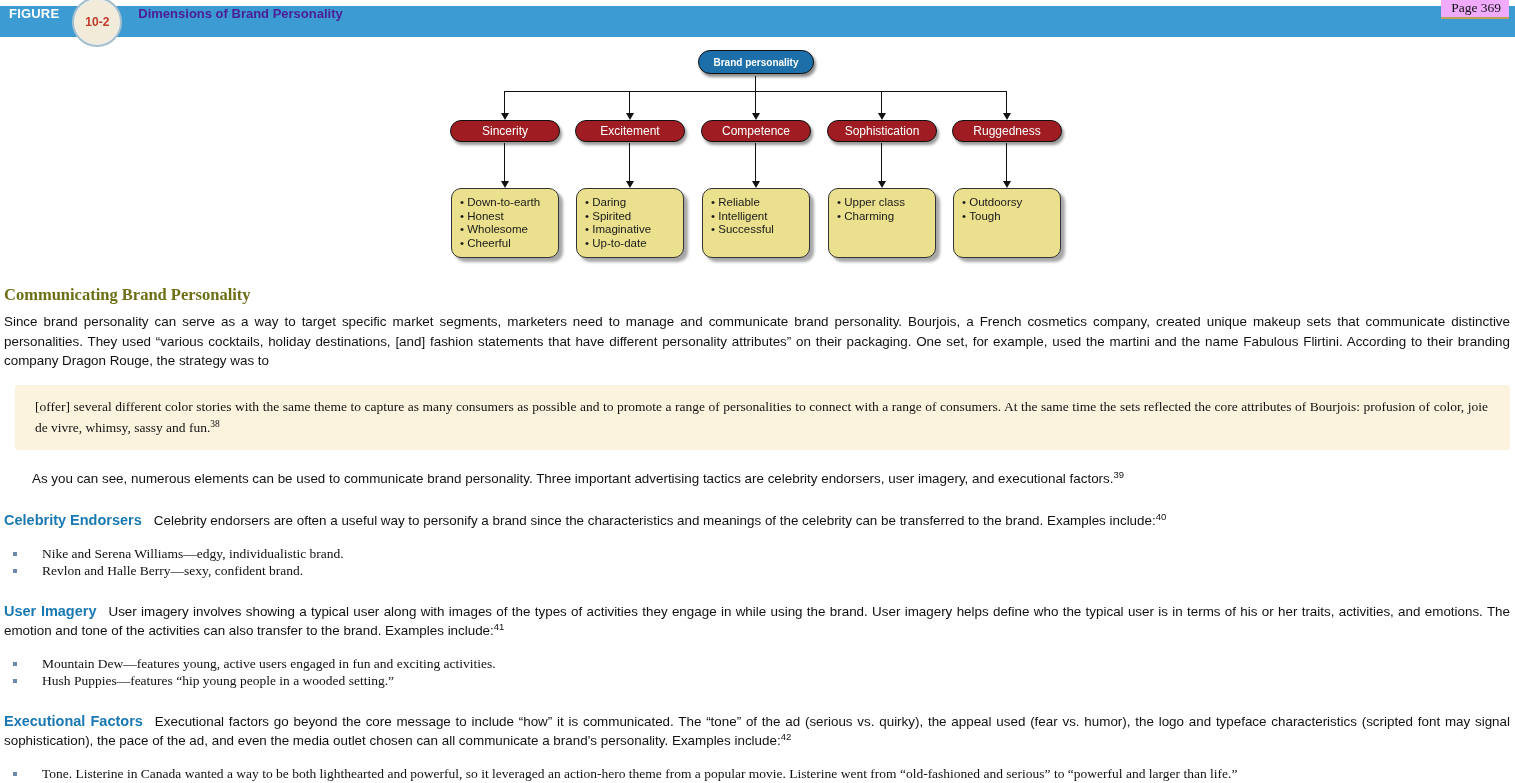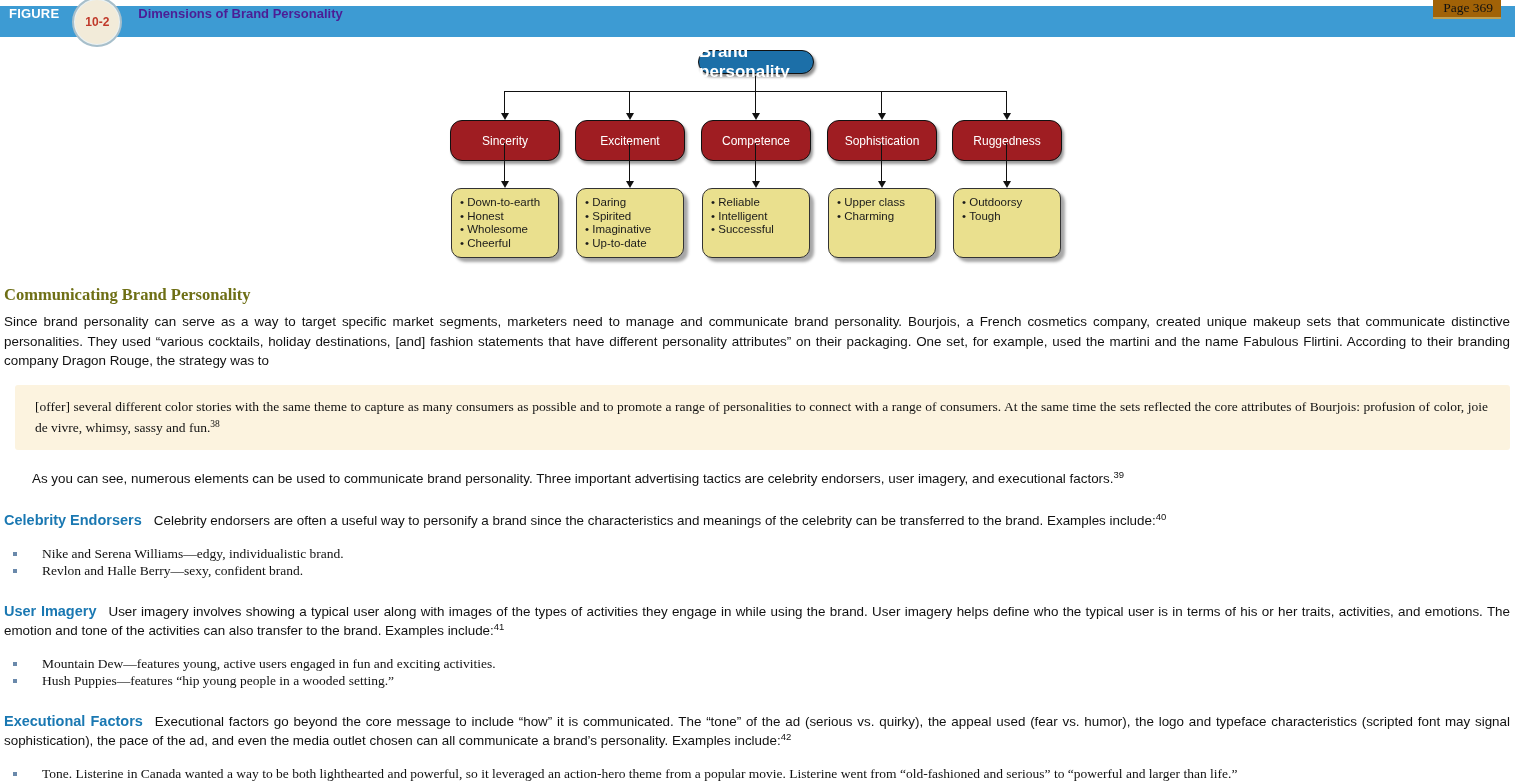--- a/index.html
+++ b/index.html
@@ -8,37 +8,37 @@
   sup{font-size:9.5px;line-height:0;vertical-align:super;}
 
   
   .figure-bar{margin-top:6px;height:31px;background:var(--header-blue,#3D9BD3);display:flex;position:relative;}
   .fig-label{color:#fff;font-weight:bold;font-size:13px;margin-left:9px;letter-spacing:.2px;}
   .fig-badge{position:relative;width:46px;height:46px;margin:-9px 16px -9px 13px;background:var(--badge-cream,#F2EBD9);
     border:2px solid #A7BFCB;border-radius:50%;display:flex;align-items:center;justify-content:center;z-index:2;
     box-shadow:0 0 0 1px #e8f2f7 inset;}
   .fig-num{color:var(--figure-number-red,#C03A2B);font-weight:bold;font-size:12px;}
   .fig-title{color:#4c1d95;font-weight:bold;font-size:13px;}
-  .page-label{position:absolute;top:0;right:14px;z-index:3;background:#a16207;padding:0 8px 1px 10px;
+  .page-label{position:absolute;top:0;right:6px;z-index:3;background:#f0abfc;padding:0 8px 1px 10px;
     font-family:"Liberation Serif",serif;font-size:13.5px;color:#111;border-bottom:2px solid var(--page-underline-gold,#BFA054);}
 
   
   .diagram{position:relative;height:228px;margin-top:8px;}
   .root-pill{position:absolute;left:698px;top:5px;width:116px;height:24px;background:var(--root-node-blue,#1C6FA8);
-    border:1.5px solid #111;border-radius:13px;color:#fff;font-weight:bold;font-size:17px;
+    border:1.5px solid #111;border-radius:13px;color:#fff;font-weight:bold;font-size:10px;
     display:flex;align-items:center;justify-content:center;box-shadow:2px 3px 3px rgba(0,0,0,.45);box-sizing:border-box;}
   .vline{position:absolute;width:1px;background:#111;}
   .hline{position:absolute;left:504px;top:46px;width:503px;height:1px;background:#111;}
   .root-line{left:755px;top:31px;height:15px;}
   .arrow{position:absolute;width:0;height:0;border-left:4px solid transparent;border-right:4px solid transparent;border-top:7px solid #111;}
   .vline-upper{top:46px;height:22px;}
   .arrow-upper{top:68px;}
   .vline-lower{top:98px;height:38px;}
   .arrow-lower{top:136px;}
-  .dim-pill{position:absolute;top:75px;width:110px;height:41px;background:var(--dimension-red,#9F1D22);
+  .dim-pill{position:absolute;top:75px;width:110px;height:22px;background:var(--dimension-red,#9F1D22);
     border:1.5px solid #111;border-radius:12px;color:#fff;font-size:12px;display:flex;align-items:center;justify-content:center;
     box-shadow:2px 3px 3px rgba(0,0,0,.4);box-sizing:border-box;}
   .trait-box{position:absolute;top:143px;width:108px;height:70px;background:var(--trait-yellow,#EAE08E);
     border:1.5px solid #333;border-radius:10px;box-shadow:4px 4px 3px rgba(0,0,0,.35);
     padding:7px 4px 0 8px;box-sizing:border-box;font-size:11.5px;line-height:13.5px;color:#1a1a1a;}
   .trait{padding-left:10px;text-indent:-10px;}
   .trait::before{content:"•\00a0";}
   .c0p{left:450px}.c1p{left:575px}.c2p{left:701px}.c3p{left:827px}.c4p{left:952px}
   .c0b{left:451px}.c1b{left:576px}.c2b{left:702px}.c3b{left:828px}.c4b{left:953px}
   .c0l{left:504px}.c1l{left:629px}.c2l{left:755px}.c3l{left:881px}.c4l{left:1006px}

